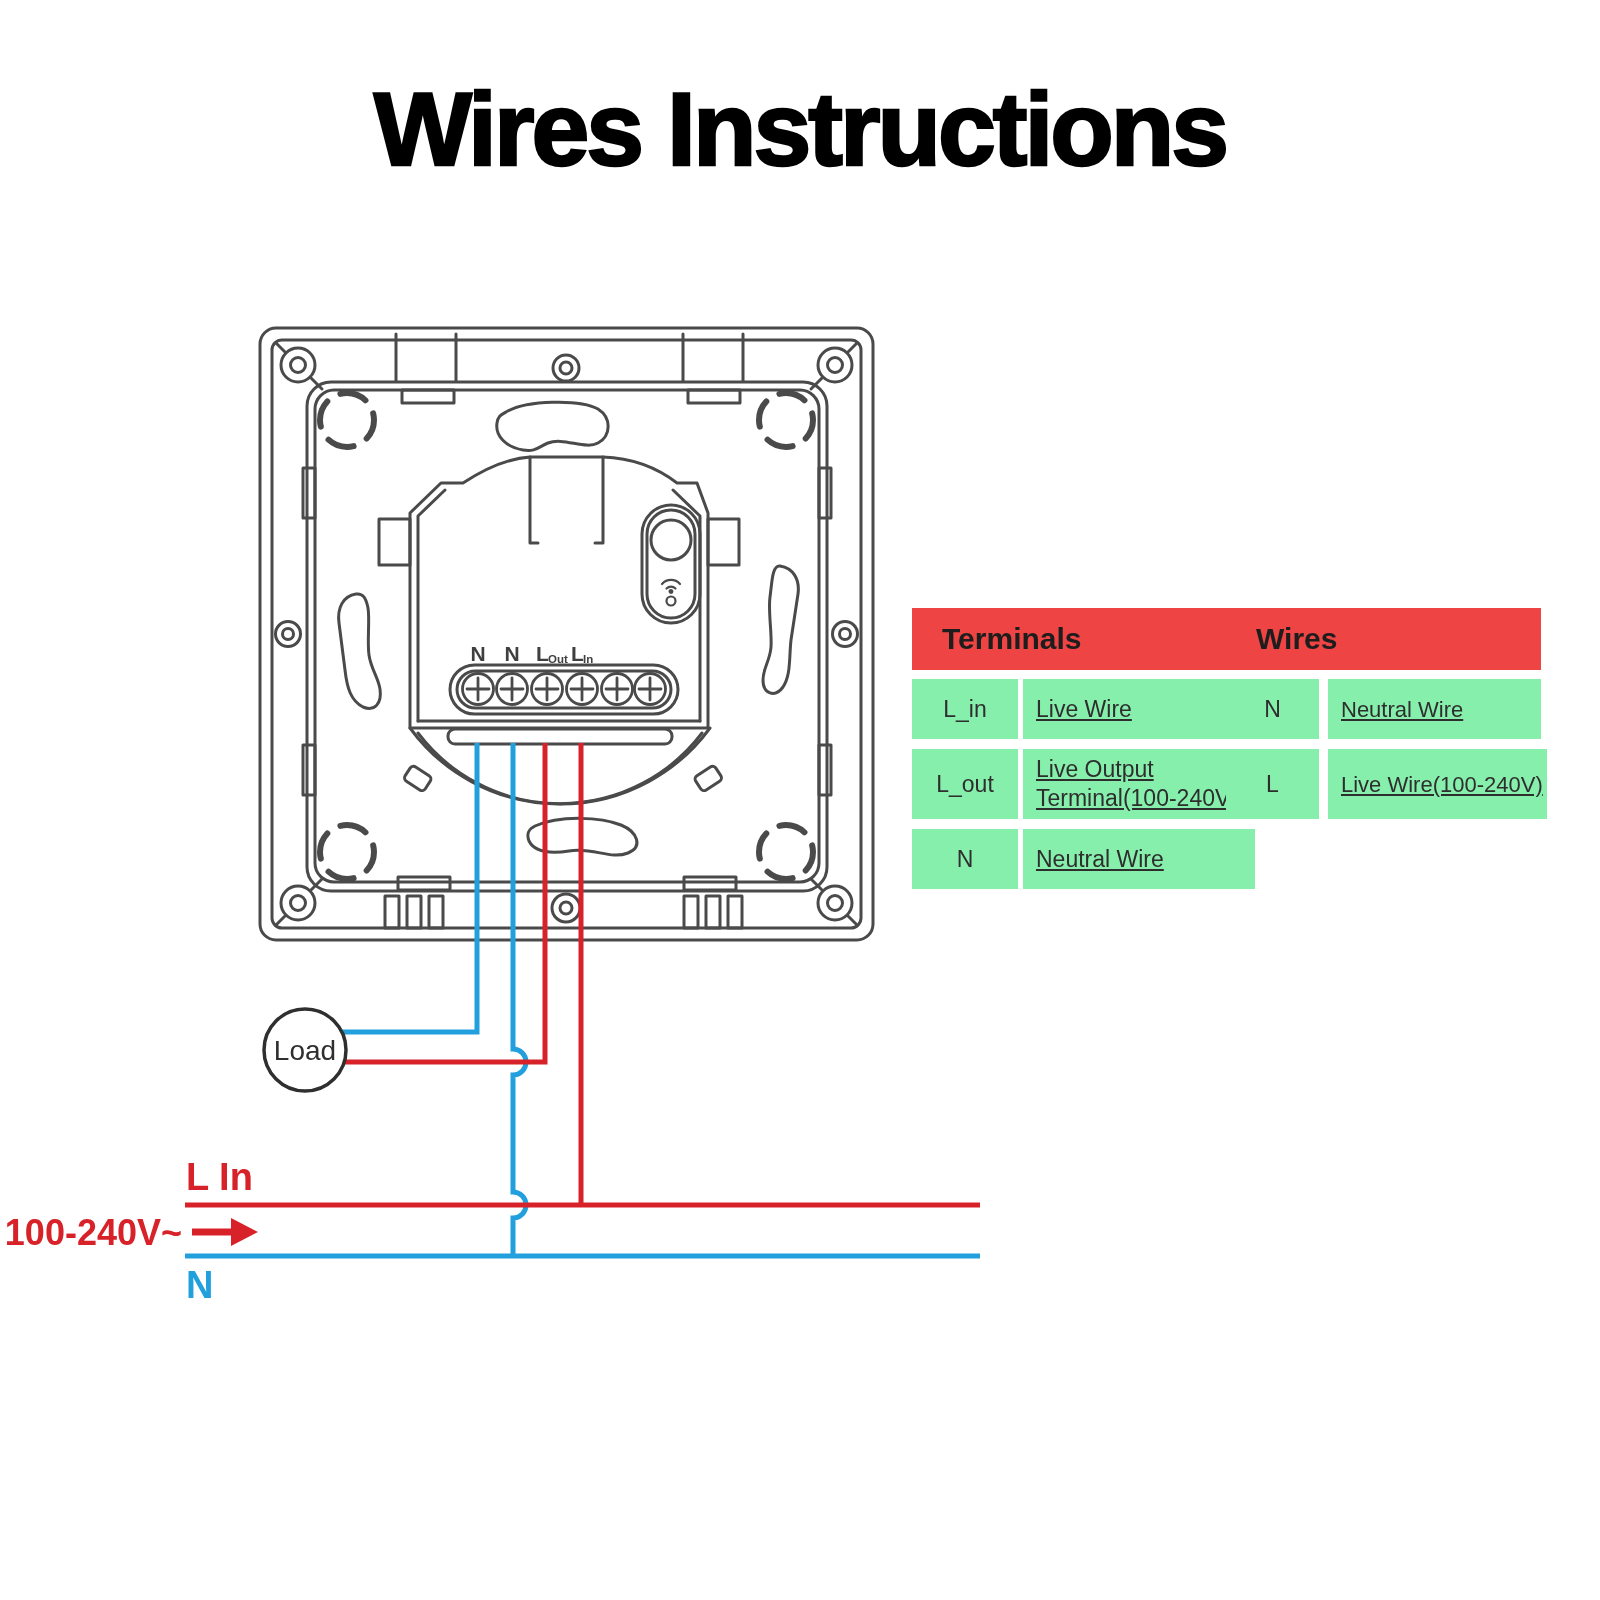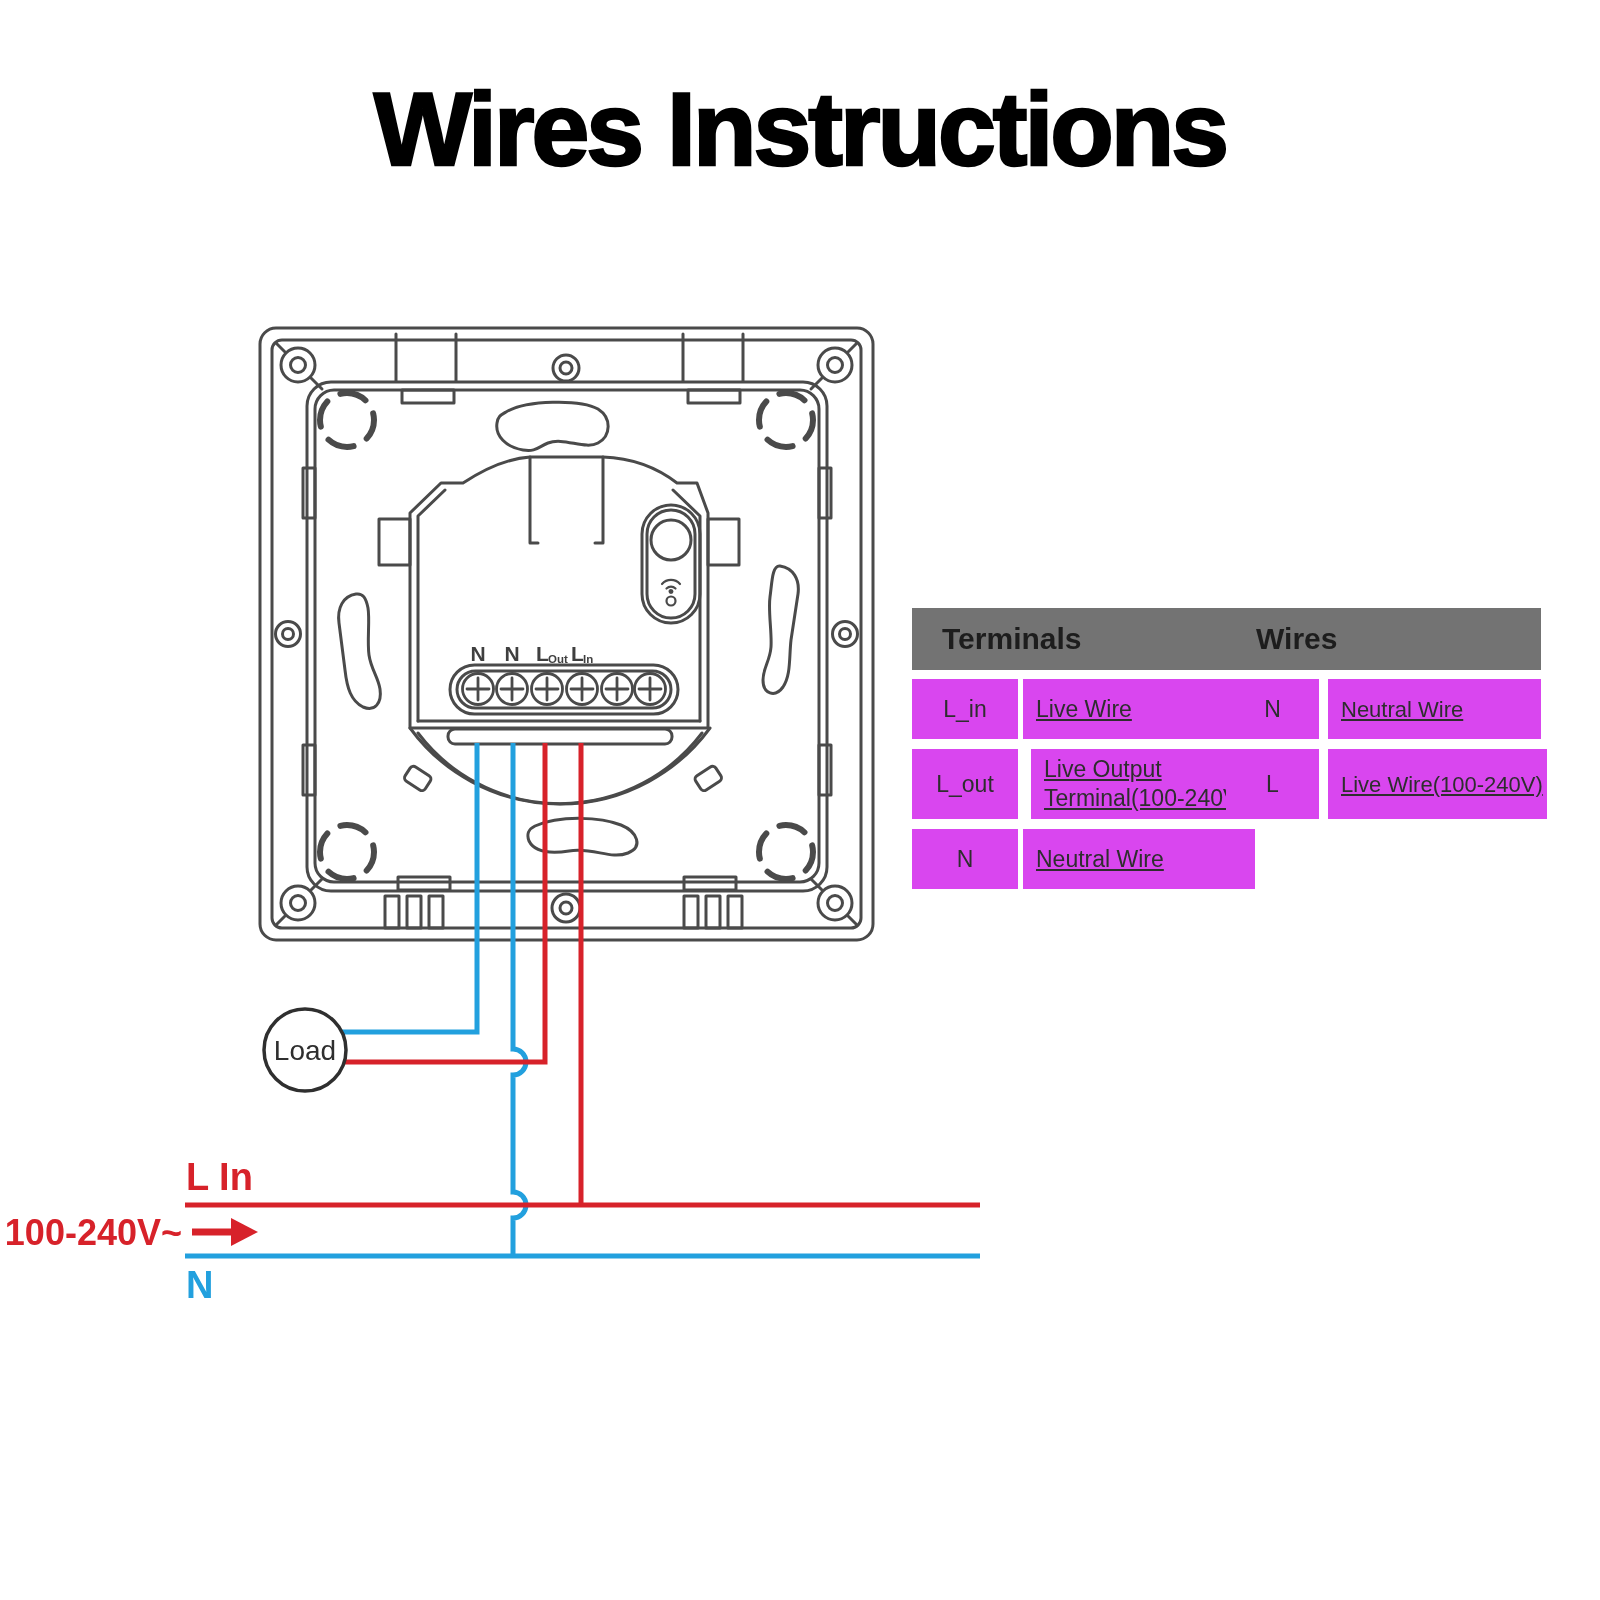--- a/index.html
+++ b/index.html
@@ -11,39 +11,39 @@
   .title{
     position:absolute;left:0;right:0;top:70px;
     text-align:center;
     font-size:104px;font-weight:bold;letter-spacing:-3px;color:#000;
     -webkit-text-stroke:2.5px #000;
   }
   #diagram{position:absolute;left:0;top:0;}
   
   .tbl{position:absolute;}
   .tbl-header{
-    background:#737373;height:62px;display:flex;align-items:center;
+    background:#ef4444;height:62px;display:flex;align-items:center;
     font-size:30px;font-weight:bold;color:#1d1d1d;padding-left:30px;box-sizing:border-box;
   }
   .tbl-rows{margin-top:9px;}
   .tbl-row{display:flex;margin-top:10px;}
   .tbl-row:first-child{margin-top:0;}
-  .cell{background:#d946ef;box-sizing:border-box;}
+  .cell{background:#86efac;box-sizing:border-box;}
   .cell.term{
     display:flex;align-items:center;justify-content:center;
     font-size:23px;color:#2e2e2e;flex:0 0 auto;
   }
   .cell.desc{
     display:flex;align-items:center;flex:1 1 auto;
     font-size:23px;line-height:29px;color:#2e2e2e;padding-left:13px;padding-right:4px;text-decoration:underline;
   }
   #terminals-table{left:912px;top:608px;width:343px;}
   #terminals-table .cell.term{width:106px;margin-right:5px;}
   #terminals-table .r1{height:60px;}
-  #terminals-table .r2{height:70px;gap:8px;}
+  #terminals-table .r2{height:70px;}
   #terminals-table .r3{height:60px;}
   #wires-table{left:1226px;top:608px;width:315px;}
   #wires-table .cell.term{width:93px;margin-right:9px;}
   #wires-table .r1{height:60px;}
   #wires-table .r2{height:70px;}
   #wires-table .cell.desc{font-size:22px;white-space:nowrap;}
 </style>
 </head>
 <body>
 

